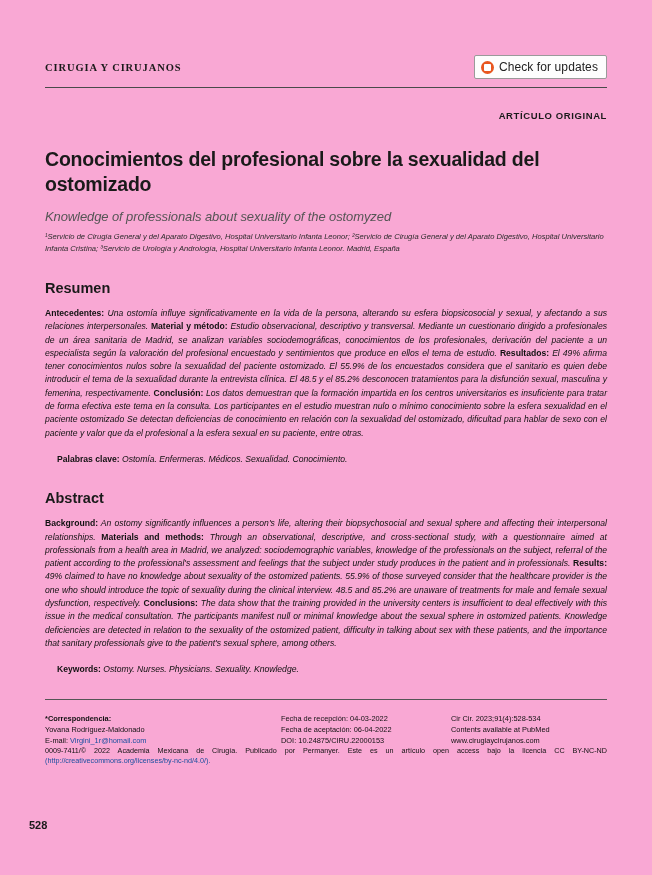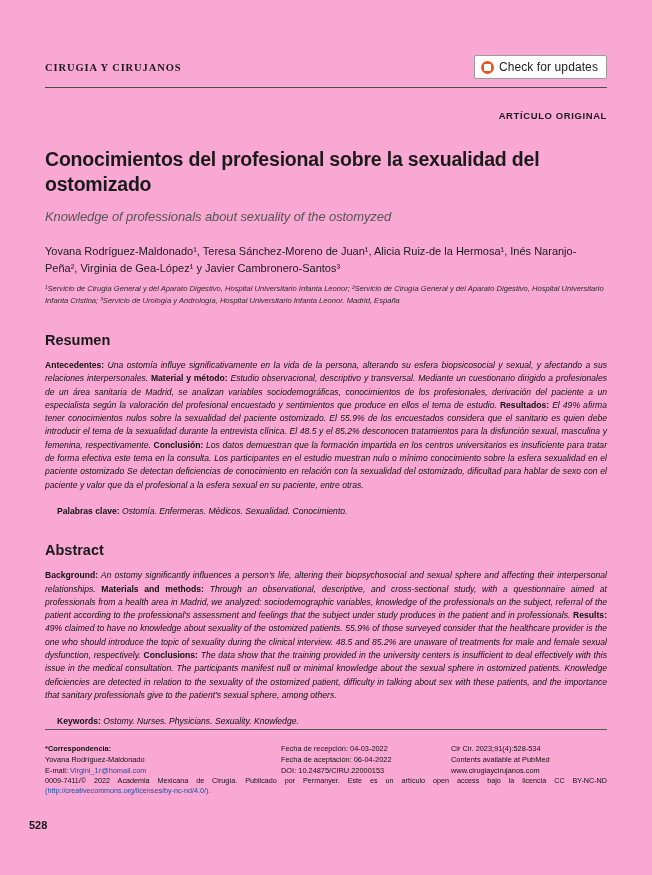--- a/index.html
+++ b/index.html
@@ -137,20 +137,21 @@
     font-size: 8.6px;
     line-height: 13.3px;
     color: #111111;
     font-style: italic;
     margin-top: 13px;
   }
   .keywords b { font-style: normal; font-weight: bold; padding-left: 12px; }
 
   
   .footer {
+    margin-top: 22px;
     border-top: 1px solid #555555;
     padding-top: 13px;
     display: flex;
     gap: 0;
     font-size: 7.4px;
     line-height: 11px;
     color: #111111;
   }
   .footer .col { flex: 1; }
   .footer .col.c1 { flex: 0 0 236px; }
@@ -189,23 +190,20 @@
         <span class="crossmark"></span>
         <span class="label">Check for updates</span>
       </div>
     </div>
 
     <div class="article-type">ARTÍCULO ORIGINAL</div>
 
     <h1 class="title-es">Conocimientos del profesional sobre la sexualidad del ostomizado</h1>
     <div class="title-en">Knowledge of professionals about sexuality of the ostomyzed</div>
 
-    <div class="authors">
-      <span>Yovana Rodríguez-Maldonado¹, Teresa Sánchez-Moreno de Juan¹, Alicia Ruiz-de la Hermosa¹, Inés Naranjo-Peña², Virginia de Gea-López¹ y Javier Cambronero-Santos³</span>
-    </div>
     <div class="affiliations">¹Servicio de Cirugía General y del Aparato Digestivo, Hospital Universitario Infanta Leonor; ²Servicio de Cirugía General y del Aparato Digestivo, Hospital Universitario Infanta Cristina; ³Servicio de Urología y Andrología, Hospital Universitario Infanta Leonor. Madrid, España</div>
 
     <h2 class="section-head">Resumen</h2>
     <div class="body-text"><b>Antecedentes:</b> Una ostomía influye significativamente en la vida de la persona, alterando su esfera biopsicosocial y sexual, y afectando a sus relaciones interpersonales. <b>Material y método:</b> Estudio observacional, descriptivo y transversal. Mediante un cuestionario dirigido a profesionales de un área sanitaria de Madrid, se analizan variables sociodemográficas, conocimientos de los profesionales, derivación del paciente a un especialista según la valoración del profesional encuestado y sentimientos que produce en ellos el tema de estudio. <b>Resultados:</b> El 49% afirma tener conocimientos nulos sobre la sexualidad del paciente ostomizado. El 55.9% de los encuestados considera que el sanitario es quien debe introducir el tema de la sexualidad durante la entrevista clínica. El 48.5 y el 85.2% desconocen tratamientos para la disfunción sexual, masculina y femenina, respectivamente. <b>Conclusión:</b> Los datos demuestran que la formación impartida en los centros universitarios es insuficiente para tratar de forma efectiva este tema en la consulta. Los participantes en el estudio muestran nulo o mínimo conocimiento sobre la esfera sexualidad en el paciente ostomizado Se detectan deficiencias de conocimiento en relación con la sexualidad del ostomizado, dificultad para hablar de sexo con el paciente y valor que da el profesional a la esfera sexual en su paciente, entre otras.</div>
     <div class="keywords">
       <b>Palabras clave:</b>
       <span>Ostomía. Enfermeras. Médicos. Sexualidad. Conocimiento.</span>
     </div>
 
     <h2 class="section-head abstract-head">Abstract</h2>

